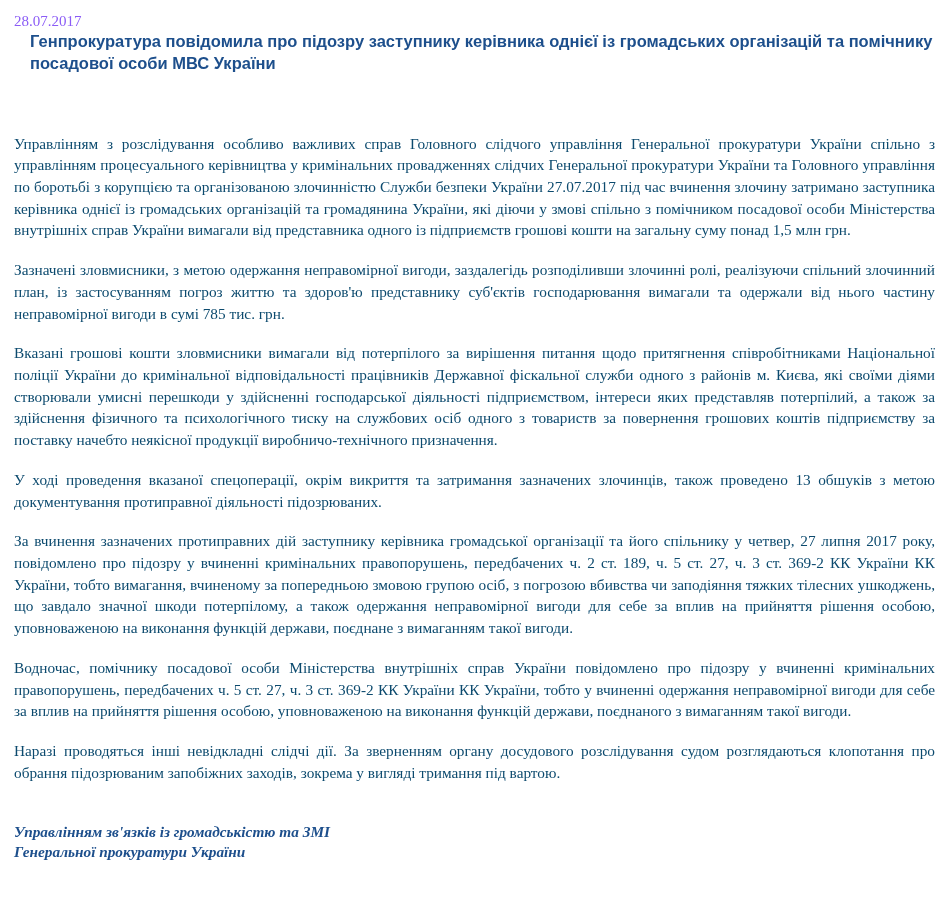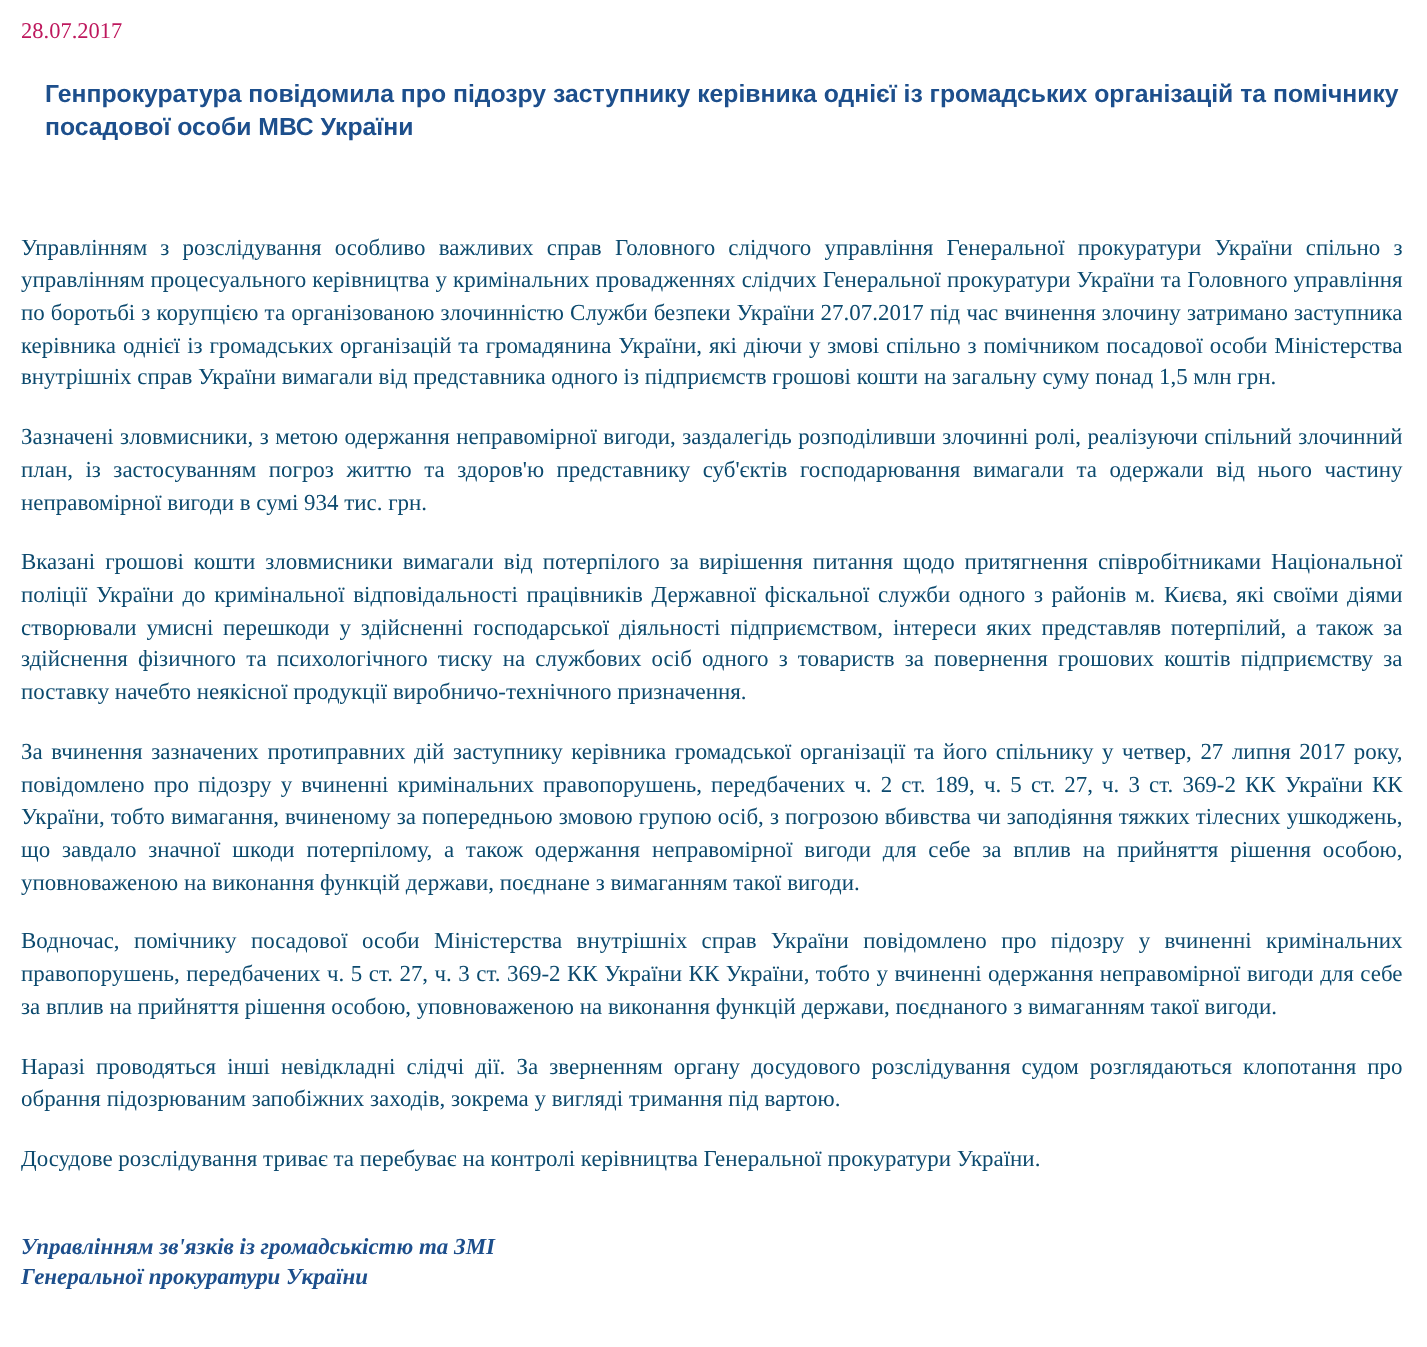--- a/index.html
+++ b/index.html
@@ -14,22 +14,22 @@
     color: #1a1a1a;
   }
   .page {
     width: 951px;
     box-sizing: border-box;
     padding: 10px 14px 20px 14px;
   }
   .date {
     font-family: "Liberation Serif", "DejaVu Serif", serif;
     font-size: 15px;
-    color: #be185d;
-    margin: 2px 0 22px 0;
+    color: #8b5cf6;
+    margin: 2px 0 0 0;
     line-height: 1.2;
   }
   .headline {
     font-family: "Liberation Sans", "DejaVu Sans", sans-serif;
     font-size: 16.5px;
     font-weight: bold;
     color: #1d4f8c;
     line-height: 1.35;
     margin: 0 0 6px 16px;
     max-width: 915px;
@@ -67,26 +67,26 @@
 <div class="page">
 
   <div class="date">28.07.2017</div>
 
   <h1 class="headline">Генпрокуратура повідомила про підозру заступнику керівника однієї із громадських організацій та помічнику посадової особи МВС України</h1>
 
   <div class="spacer"></div>
 
   <div class="article">
     <p>Управлінням з розслідування особливо важливих справ Головного слідчого управління Генеральної прокуратури України спільно з управлінням процесуального керівництва у кримінальних провадженнях слідчих Генеральної прокуратури України та Головного управління по боротьбі з корупцією та організованою злочинністю Служби безпеки України 27.07.2017 під час вчинення злочину затримано заступника керівника однієї із громадських організацій та громадянина України, які діючи у змові спільно з помічником посадової особи Міністерства внутрішніх справ України вимагали від представника одного із підприємств грошові кошти на загальну суму понад 1,5 млн грн.</p>
-    <p>Зазначені зловмисники, з метою одержання неправомірної вигоди, заздалегідь розподіливши злочинні ролі, реалізуючи спільний злочинний план, із застосуванням погроз життю та здоров'ю представнику суб'єктів господарювання вимагали та одержали від нього частину неправомірної вигоди в сумі 934 тис. грн.</p>
+    <p>Зазначені зловмисники, з метою одержання неправомірної вигоди, заздалегідь розподіливши злочинні ролі, реалізуючи спільний злочинний план, із застосуванням погроз життю та здоров'ю представнику суб'єктів господарювання вимагали та одержали від нього частину неправомірної вигоди в сумі 785 тис. грн.</p>
     <p>Вказані грошові кошти зловмисники вимагали від потерпілого за вирішення питання щодо притягнення співробітниками Національної поліції України до кримінальної відповідальності працівників Державної фіскальної служби одного з районів м. Києва, які своїми діями створювали умисні перешкоди у здійсненні господарської діяльності підприємством, інтереси яких представляв потерпілий, а також за здійснення фізичного та психологічного тиску на службових осіб одного з товариств за повернення грошових коштів підприємству за поставку начебто неякісної продукції виробничо-технічного призначення.</p>
+    <p>У ході проведення вказаної спецоперації, окрім викриття та затримання зазначених злочинців, також проведено 13 обшуків з метою документування протиправної діяльності підозрюваних.</p>
     <p>За вчинення зазначених протиправних дій заступнику керівника громадської організації та його спільнику у четвер, 27 липня 2017 року, повідомлено про підозру у вчиненні кримінальних правопорушень, передбачених ч. 2 ст. 189, ч. 5 ст. 27, ч. 3 ст. 369-2 КК України КК України, тобто вимагання, вчиненому за попередньою змовою групою осіб, з погрозою вбивства чи заподіяння тяжких тілесних ушкоджень, що завдало значної шкоди потерпілому, а також одержання неправомірної вигоди для себе за вплив на прийняття рішення особою, уповноваженою на виконання функцій держави, поєднане з вимаганням такої вигоди.</p>
     <p>Водночас, помічнику посадової особи Міністерства внутрішніх справ України повідомлено про підозру у вчиненні кримінальних правопорушень, передбачених ч. 5 ст. 27, ч. 3 ст. 369-2 КК України КК України, тобто у вчиненні одержання неправомірної вигоди для себе за вплив на прийняття рішення особою, уповноваженою на виконання функцій держави, поєднаного з вимаганням такої вигоди.</p>
     <p>Наразі проводяться інші невідкладні слідчі дії. За зверненням органу досудового розслідування судом розглядаються клопотання про обрання підозрюваним запобіжних заходів, зокрема у вигляді тримання під вартою.</p>
-    <p>Досудове розслідування триває та перебуває на контролі керівництва Генеральної прокуратури України.</p>
   </div>
 
   <div class="signature">
     <div>Управлінням зв'язків із громадськістю та ЗМІ</div>
     <div>Генеральної прокуратури України</div>
   </div>
 
 </div>
 
 </body></html>

